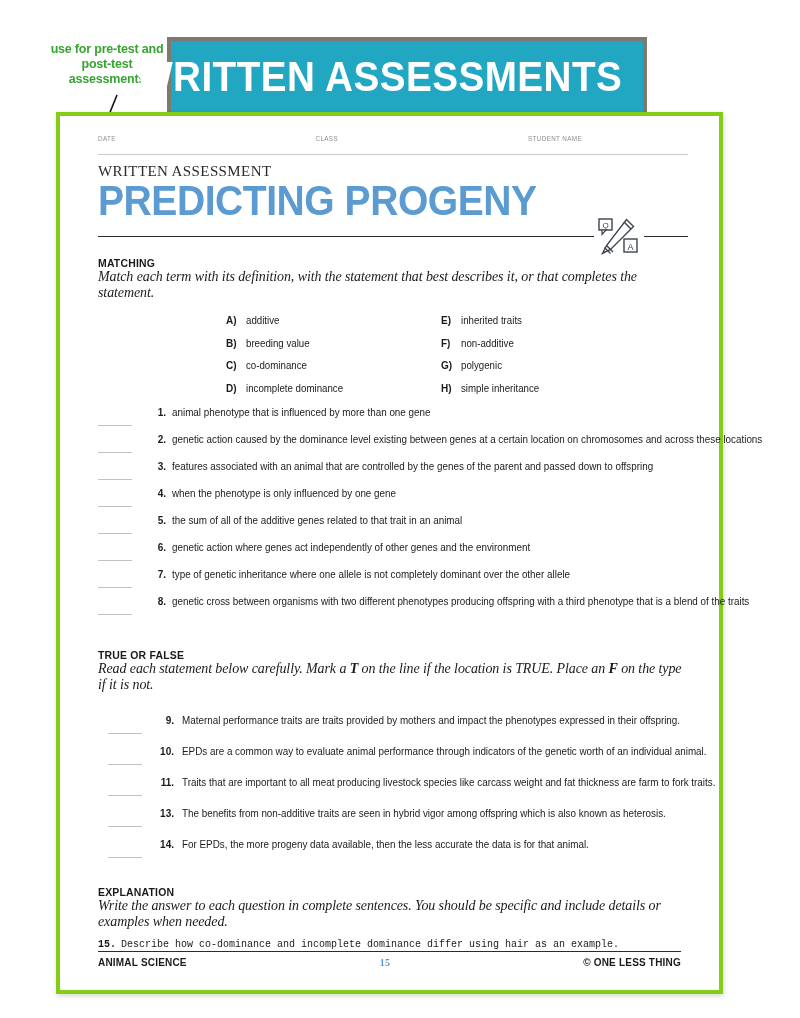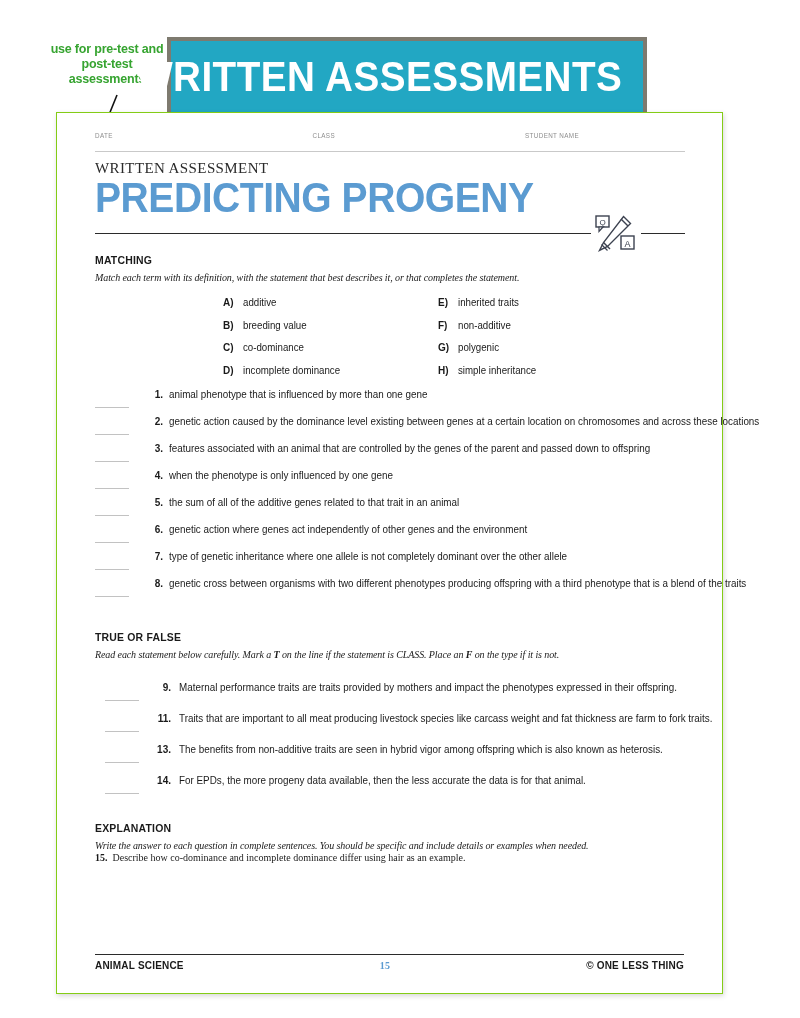--- a/index.html
+++ b/index.html
@@ -64,21 +64,21 @@
   }
 
   
   #page {
     position: absolute;
     left: 56px;
     top: 112px;
     width: 667px;
     height: 882px;
     background: #ffffff;
-    border: 1px solid #84cc16;
+    border: 4px solid #84cc16;
     box-shadow: 1px 2px 5px rgba(0,0,0,0.16);
     box-sizing: border-box;
   }
   #page-inner {
     position: absolute;
     left: 38px;
     top: 18px;
     width: 590px;
   }
 
@@ -161,23 +161,23 @@
     font-weight: bold;
     font-size: 11px;
     letter-spacing: 0.2px;
     color: #1a1a1a;
     transform: scaleX(0.95);
     transform-origin: left center;
   }
   .section-sub {
     font-family: "Liberation Serif", serif;
     font-style: italic;
-    font-size: 10px;
-    color: #1a1a1a;
-    margin-top: 6px;
+    font-size: 14px;
+    color: #1a1a1a;
+    margin-top: 0;
     letter-spacing: -0.1px;
   }
   .section-sub b { font-weight: bold; font-style: italic; }
 
   
   #term-bank {
     margin-top: 14px;
     margin-left: 128px;
     width: 430px;
     display: grid;
@@ -235,22 +235,22 @@
     line-height: 12px;
     color: #1a1a1a;
     transform: scaleX(0.985);
     transform-origin: left center;
     white-space: nowrap;
   }
   .qlist-tf .qtext { left: 84px; }
 
   
   #explain-item {
-    margin-top: 1px;
-    font-family: Liberation Serif, serif;
+    margin-top: 9px;
+    font-family: Liberation Mono, monospace;
     font-size: 10px;
     color: #1a1a1a;
   }
   #explain-item .enum { font-weight: bold; margin-right: 5px; }
 
   
   #footer {
     position: absolute;
     left: 38px;
     right: 38px;
@@ -404,27 +404,32 @@
         <div class="qrow">
           <div class="qblank"></div>
           <div class="qnum">8.</div>
           <div class="qtext">genetic cross between organisms with two different phenotypes producing offspring with a third phenotype that is a blend of the traits</div>
         </div>
       </div>
     </div>
 
     <div class="section" style="margin-top:26px;">
       <div class="section-head">TRUE OR FALSE</div>
-      <div class="section-sub"><span>Read each statement below carefully. Mark a </span><b>T</b><span> on the line if the statement is CLASS. Place an </span><b>F</b><span> on the type if it is not.</span></div>
+      <div class="section-sub"><span>Read each statement below carefully. Mark a </span><b>T</b><span> on the line if the location is TRUE. Place an </span><b>F</b><span> on the type if it is not.</span></div>
 
       <div class="qlist qlist-tf" style="margin-top:22px;">
         <div class="qrow qrow-tf">
           <div class="qblank"></div>
           <div class="qnum">9.</div>
           <div class="qtext">Maternal performance traits are traits provided by mothers and impact the phenotypes expressed in their offspring.</div>
+        </div>
+        <div class="qrow qrow-tf">
+          <div class="qblank"></div>
+          <div class="qnum">10.</div>
+          <div class="qtext">EPDs are a common way to evaluate animal performance through indicators of the genetic worth of an individual animal.</div>
         </div>
         <div class="qrow qrow-tf">
           <div class="qblank"></div>
           <div class="qnum">11.</div>
           <div class="qtext">Traits that are important to all meat producing livestock species like carcass weight and fat thickness are farm to fork traits.</div>
         </div>
         <div class="qrow qrow-tf">
           <div class="qblank"></div>
           <div class="qnum">13.</div>
           <div class="qtext">The benefits from non-additive traits are seen in hybrid vigor among offspring which is also known as heterosis.</div>

